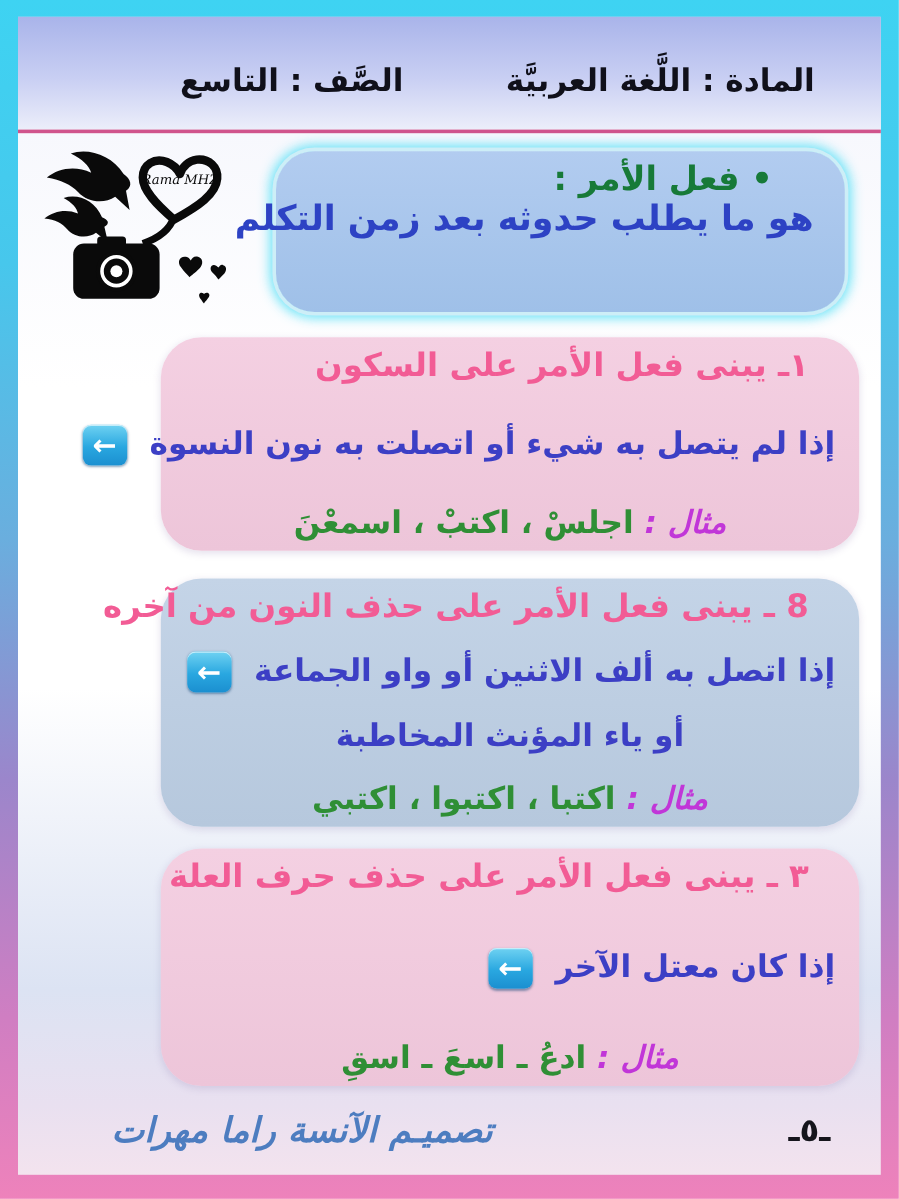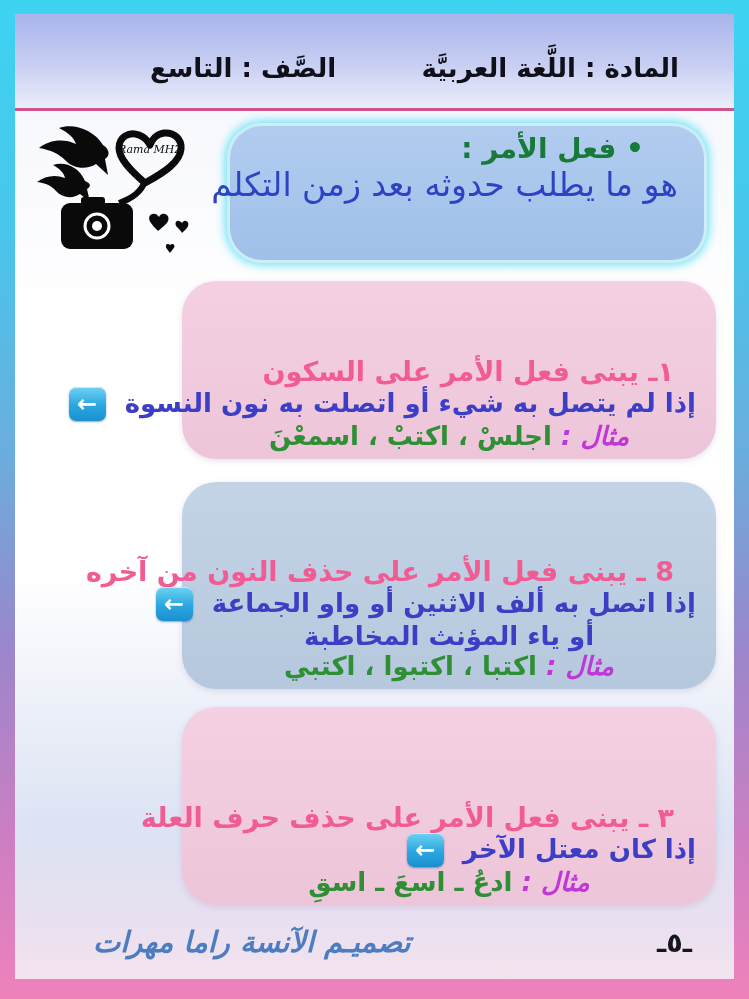--- a/index.html
+++ b/index.html
@@ -34,26 +34,26 @@
   
   .def-box{
     position:absolute;top:15px;right:30px;width:474px;height:134px;
     background:linear-gradient(180deg,#b2ccf0 0%,#9fc0e8 100%);
     border-radius:32px;
     box-shadow:0 0 0 3px #cdeef7,0 0 10px 5px rgba(86,224,246,.9);
     display:flex;flex-direction:column;justify-content:flex-start;
     padding:6px 26px;box-sizing:border-box;direction:rtl;
   }
   .def-title{font-size:28px;font-weight:bold;color:#177a38;text-align:right;padding-right:34px;}
-  .def-body{font-size:33px;font-weight:normal;color:#2d42c4;text-align:center;white-space:nowrap;}
+  .def-body{font-size:29px;font-weight:bold;color:#2d42c4;text-align:center;white-space:nowrap;}
   
   .rule-box{
-    position:absolute;right:18px;width:534px;
+    position:absolute;right:18px;width:582px;
     border-radius:34px;
-    display:flex;flex-direction:column;justify-content:flex-end;
+    display:flex;flex-direction:column;justify-content:space-between;
     padding:8px 20px;box-sizing:border-box;direction:rtl;
     box-shadow:0 2px 6px rgba(120,100,160,.18);
   }
   .rule-box.pink{background:linear-gradient(180deg,#f4d0e2 0%,#edc5d9 100%);}
   .rule-box.blue{background:linear-gradient(180deg,#c4d4e7 0%,#b6c8dd 100%);}
   .rb1{top:170px;height:178px;}
   .rb2{top:371px;height:207px;}
   .rb3{top:596px;height:198px;}
   .rule-title{font-size:27px;font-weight:bold;color:#f25c95;text-align:right;padding-right:22px;white-space:nowrap;}
   .rule-cond{font-size:26px;font-weight:bold;color:#3c3fc5;text-align:right;white-space:nowrap;}

